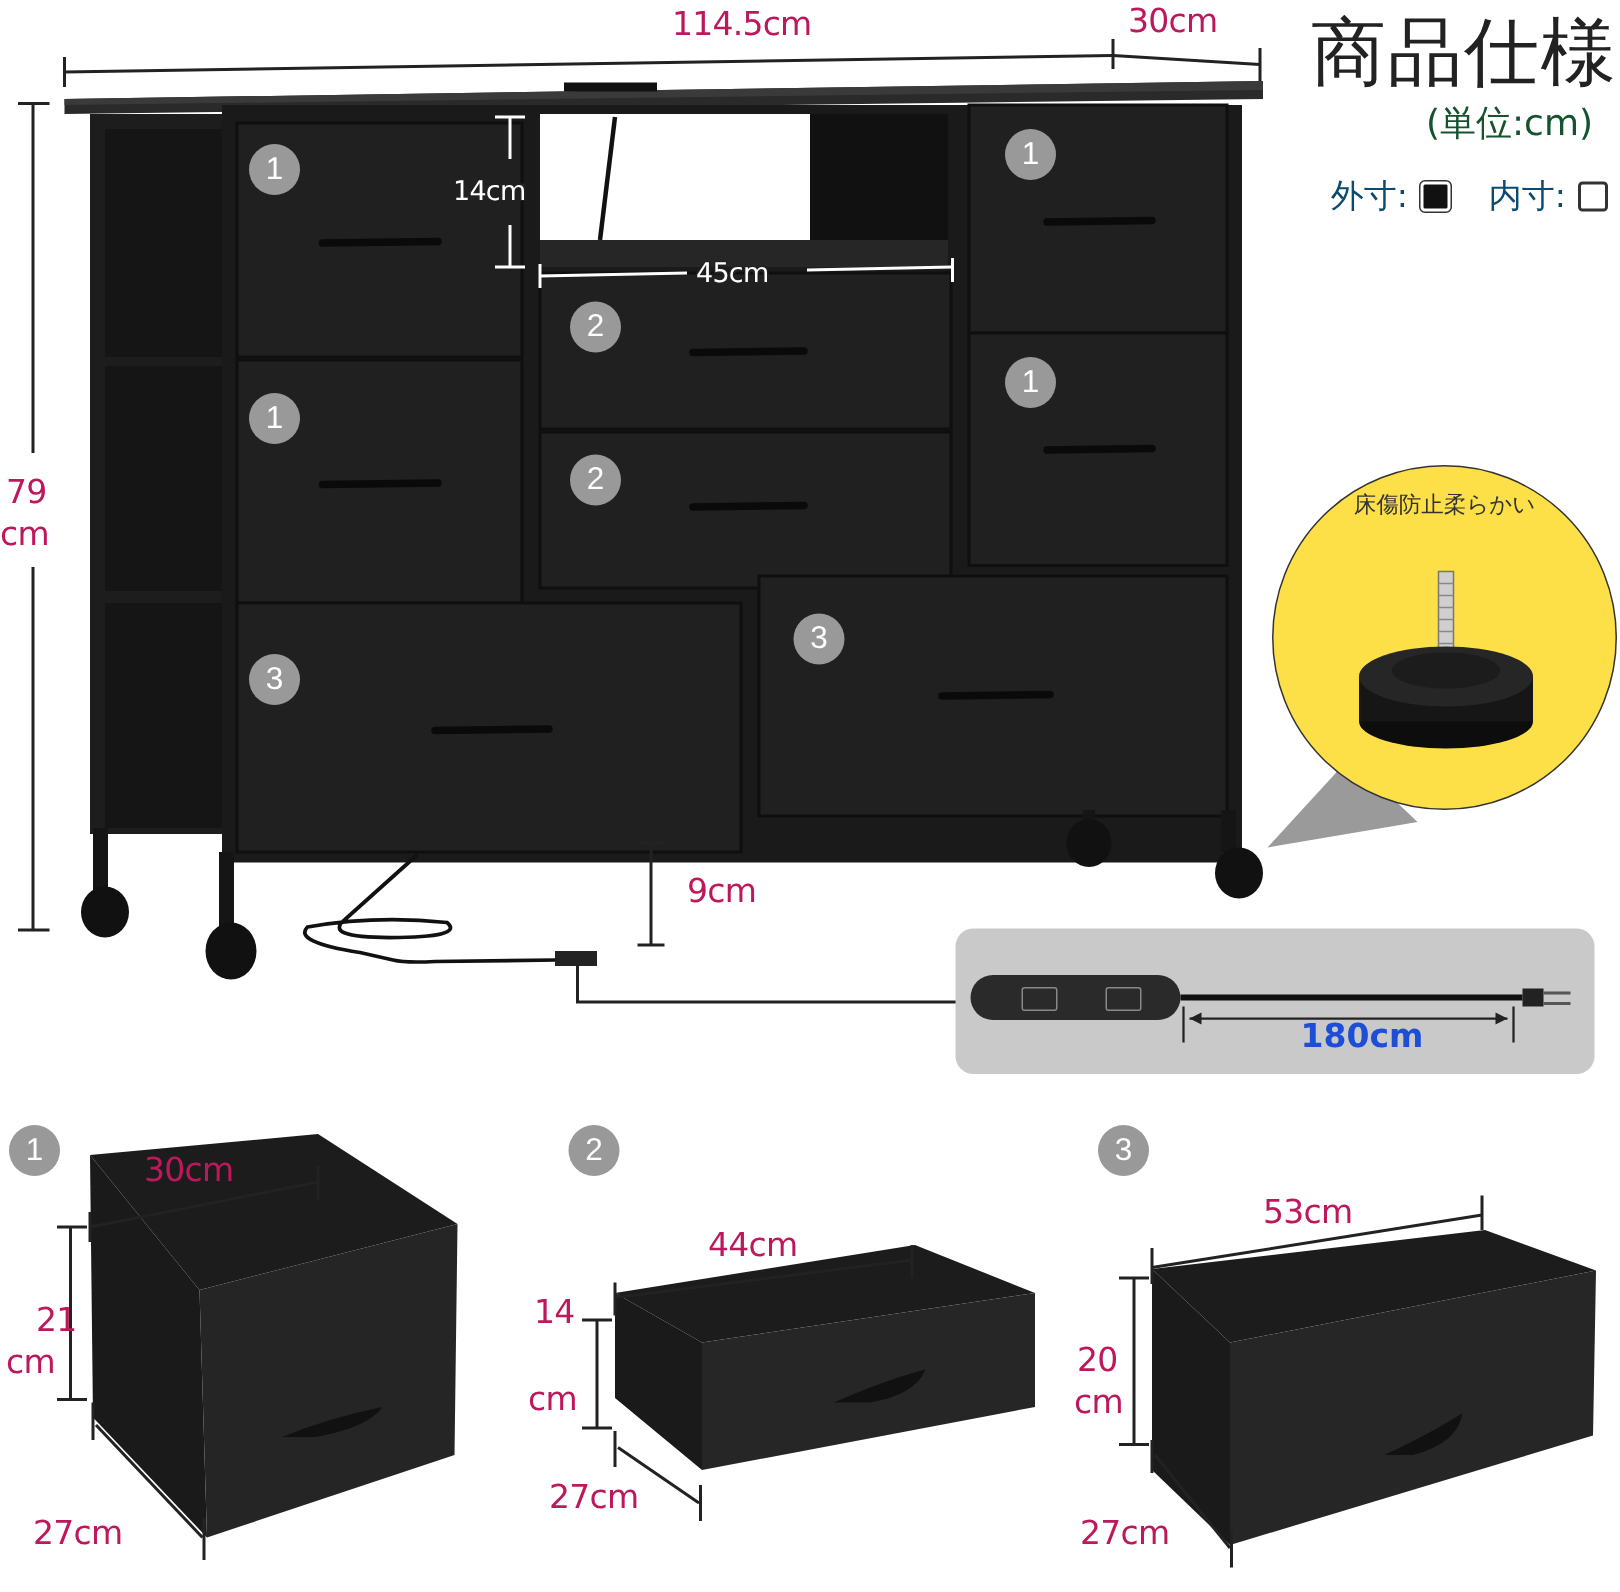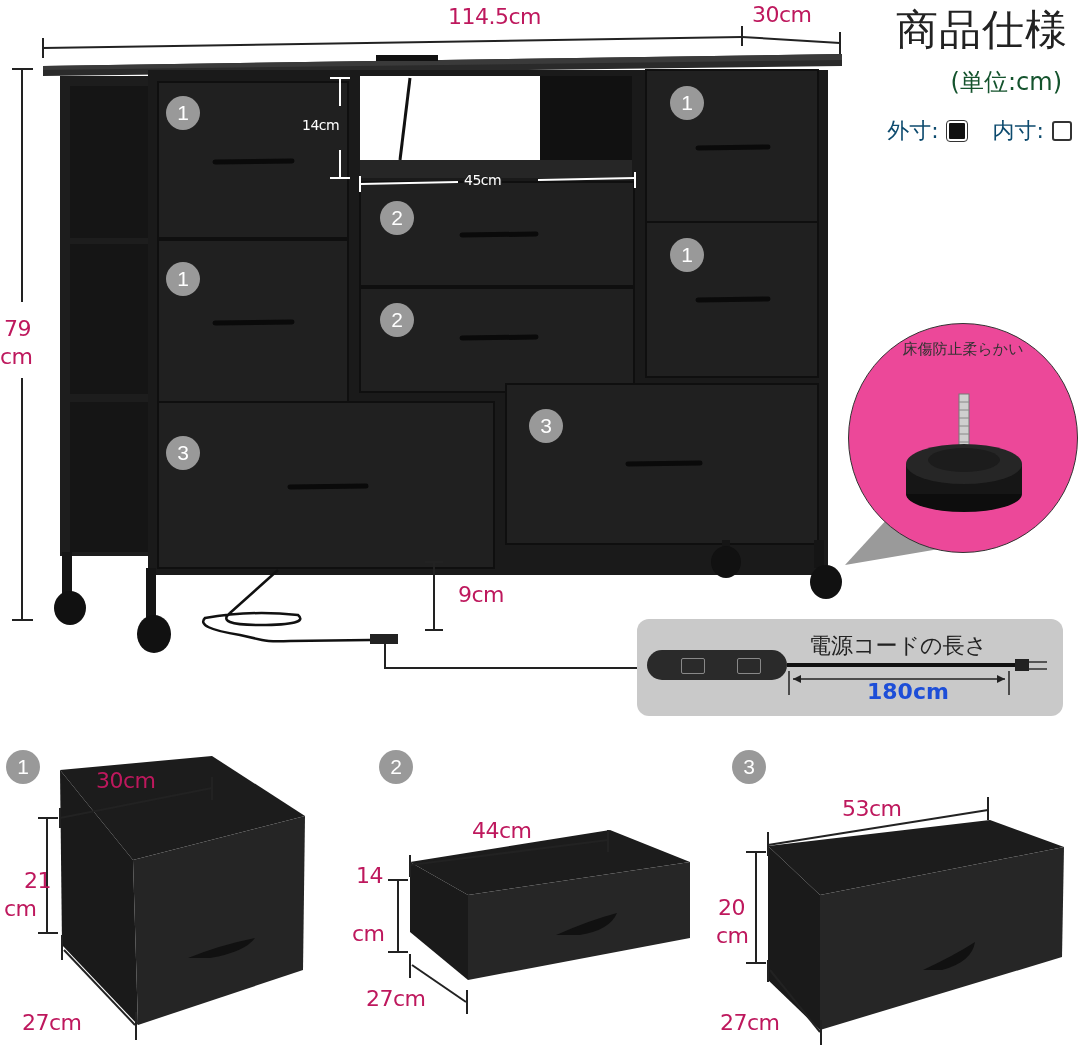--- a/index.html
+++ b/index.html
@@ -1,33 +1,33 @@
 <!DOCTYPE html>
 <html><head>
 <meta charset="utf-8">
 <style>
   html,body{margin:0;padding:0;background:#fff;}
   body{width:1080px;height:1061px;position:relative;overflow:hidden;font-family:"DejaVu Sans","Liberation Sans",sans-serif;color:#222;}
   .abs{position:absolute;}
   .lbl{position:absolute;font-size:22px;color:#be185d;white-space:nowrap;letter-spacing:-0.5px;}
-  .lbl-white{position:absolute;font-size:14px;color:#fff;white-space:nowrap;font-weight:normal;
+  .lbl-white{position:absolute;font-size:18px;color:#fff;white-space:nowrap;font-weight:normal;
      text-shadow:-1px -1px 0 #222,1px -1px 0 #222,-1px 1px 0 #222,1px 1px 0 #222;letter-spacing:-0.5px;}
   .badge{position:absolute;width:34px;height:34px;border-radius:50%;background:#999;color:#fff;font-size:21px;
      display:flex;align-items:center;justify-content:center;font-family:"Liberation Sans",sans-serif;}
-  .title{position:absolute;right:12px;top:2px;font-size:42px;color:#222;letter-spacing:1px;}
+  .title{position:absolute;right:2px;top:2px;font-size:50px;color:#222;letter-spacing:1px;}
   .unit{position:absolute;right:18px;top:66px;font-size:24px;color:#14532d;}
   .legend{position:absolute;right:8px;top:116px;font-size:22px;color:#0c4a6e;display:flex;align-items:center;gap:8px;}
   .sq-filled{display:inline-block;width:16px;height:16px;background:#111;border:2px solid #fff;outline:1.5px solid #333;border-radius:3px;}
   .sq-empty{display:inline-block;width:16px;height:16px;background:#fff;border:2px solid #333;border-radius:3px;}
   .cord-box{position:absolute;left:637px;top:619px;width:426px;height:97px;background:#c9c9c9;border-radius:12px;}
   .cord-title{position:absolute;left:172px;top:12px;font-size:22px;color:#222;}
   .cord-len{position:absolute;left:230px;top:60px;font-size:22px;font-weight:bold;color:#1d4ed8;}
   .outlet{position:absolute;left:10px;top:31px;width:140px;height:30px;background:#2a2a2a;border-radius:15px;}
   .sock{position:absolute;top:8px;width:22px;height:14px;border:1.5px solid #888;border-radius:2px;}
-  .felt-circle{position:absolute;left:848px;top:323px;width:228px;height:228px;border-radius:50%;border:1.5px solid #333;background:#ec4899;}
+  .felt-circle{position:absolute;left:848px;top:310px;width:228px;height:228px;border-radius:50%;border:1.5px solid #333;background:#fde047;}
   .felt-text{position:absolute;left:0;width:100%;text-align:center;font-size:15px;color:#333;line-height:22px;}
 </style>
 </head>
 <body>
 
 <div class="title">商品仕様</div>
 <div class="unit">(単位:cm)</div>
 <div class="legend">
   <span>外寸:</span>
   <span class="sq-filled"></span>
@@ -177,21 +177,20 @@
     <line x1="150" y1="46" x2="378" y2="46" stroke="#111" stroke-width="4"></line>
     <rect x="378" y="40" width="14" height="12" fill="#222"></rect>
     <line x1="392" y1="43" x2="410" y2="43" stroke="#555" stroke-width="2"></line>
     <line x1="392" y1="50" x2="410" y2="50" stroke="#555" stroke-width="2"></line>
     <line x1="152" y1="52" x2="152" y2="76" stroke="#222" stroke-width="1.5"></line>
     <line x1="372" y1="52" x2="372" y2="76" stroke="#222" stroke-width="1.5"></line>
     <line x1="156" y1="60" x2="368" y2="60" stroke="#222" stroke-width="1.5"></line>
     <polygon points="156,60 164,56 164,64" fill="#222"></polygon>
     <polygon points="368,60 360,56 360,64" fill="#222"></polygon>
   </svg>
-  <div class="cord-title">電源コードの長さ</div>
   <div class="cord-len">180cm</div>
 </div>
 
 <svg class="abs" style="left:0;top:720px" width="1080" height="341">
 
   <g>
     <polygon points="60,50 212,36 305,96 133,140" fill="#1c1c1c"></polygon>
     <polygon points="60,50 133,140 138,305 62,225" fill="#1a1a1a"></polygon>
     <polygon points="133,140 305,96 303,250 138,305" fill="#252525"></polygon>
     <path d="M188,238 Q220,225 255,218 Q245,232 210,238 Z" fill="#111"></path>

